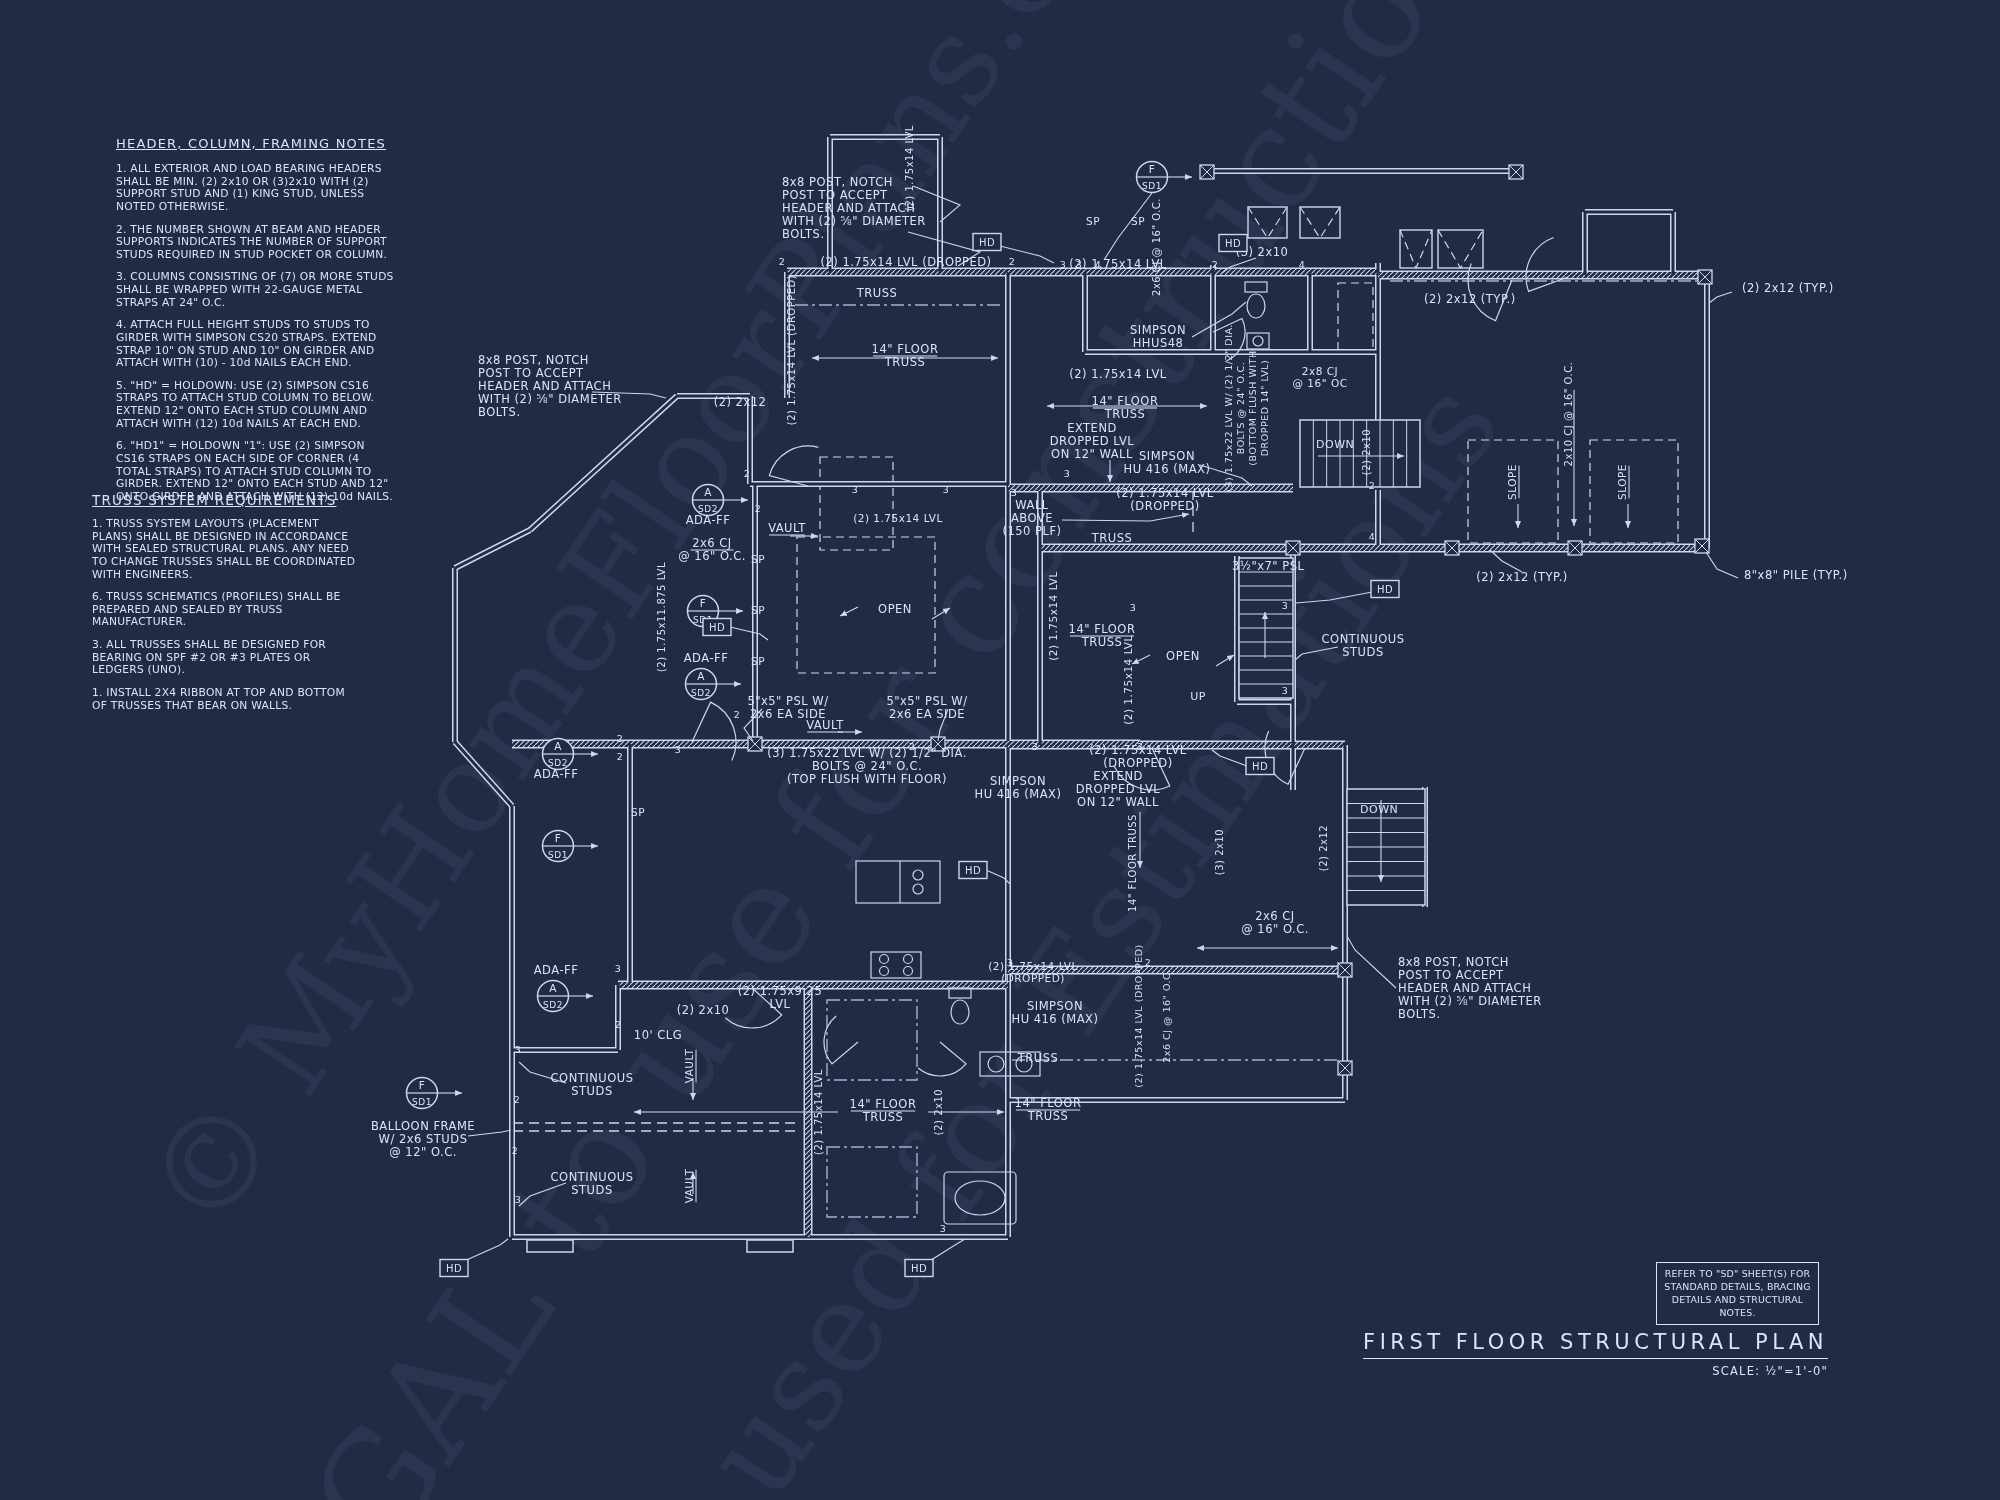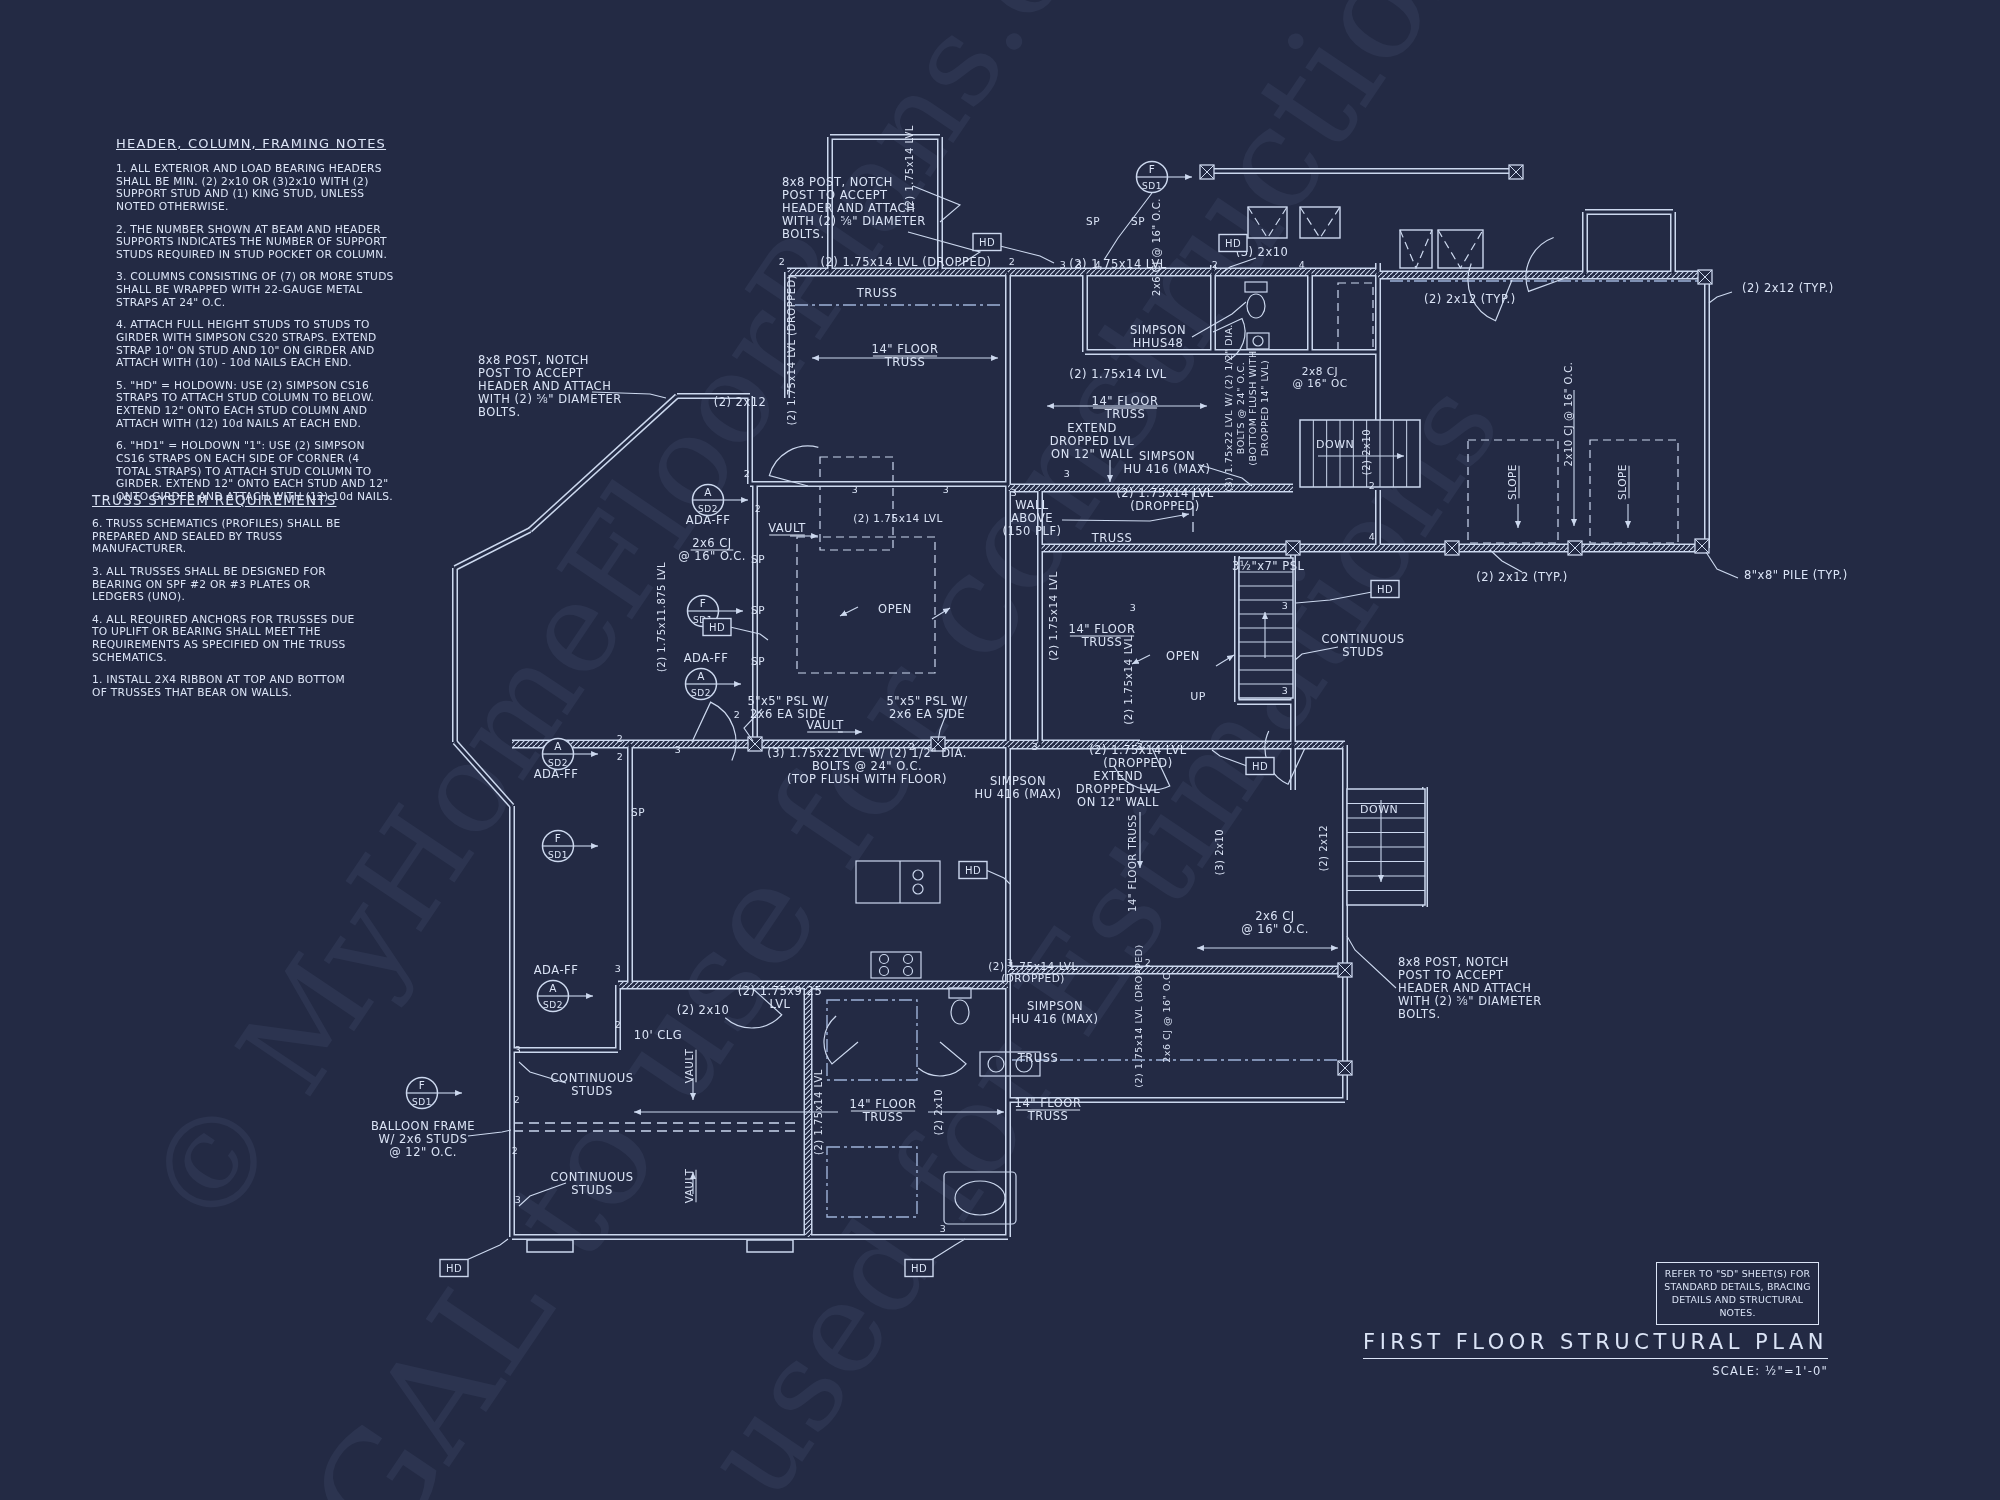--- a/index.html
+++ b/index.html
@@ -536,23 +536,23 @@
     <p>1. ALL EXTERIOR AND LOAD BEARING HEADERS SHALL BE MIN. (2) 2x10 OR (3)2x10 WITH (2) SUPPORT STUD AND (1) KING STUD, UNLESS NOTED OTHERWISE.</p>
     <p>2. THE NUMBER SHOWN AT BEAM AND HEADER SUPPORTS INDICATES THE NUMBER OF SUPPORT STUDS REQUIRED IN STUD POCKET OR COLUMN.</p>
     <p>3. COLUMNS CONSISTING OF (7) OR MORE STUDS SHALL BE WRAPPED WITH 22-GAUGE METAL STRAPS AT 24" O.C.</p>
     <p>4. ATTACH FULL HEIGHT STUDS TO STUDS TO GIRDER WITH SIMPSON CS20 STRAPS. EXTEND STRAP 10" ON STUD AND 10" ON GIRDER AND ATTACH WITH (10) - 10d NAILS EACH END.</p>
     <p>5. "HD" = HOLDOWN: USE (2) SIMPSON CS16 STRAPS TO ATTACH STUD COLUMN TO BELOW. EXTEND 12" ONTO EACH STUD COLUMN AND ATTACH WITH (12) 10d NAILS AT EACH END.</p>
     <p>6. "HD1" = HOLDOWN "1": USE (2) SIMPSON CS16 STRAPS ON EACH SIDE OF CORNER (4 TOTAL STRAPS) TO ATTACH STUD COLUMN TO GIRDER. EXTEND 12" ONTO EACH STUD AND 12" ONTO GIRDER AND ATTACH WITH (12) 10d NAILS.</p>
   </section>
 
   <section class="notes notes-b">
     <h2>TRUSS SYSTEM REQUIREMENTS</h2>
+    <p>1. TRUSS SYSTEM LAYOUTS (PLACEMENT PLANS) SHALL BE DESIGNED IN ACCORDANCE WITH SEALED STRUCTURAL PLANS. ANY NEED TO CHANGE TRUSSES SHALL BE COORDINATED WITH  ENGINEERS.</p>
     <p>6. TRUSS SCHEMATICS (PROFILES) SHALL BE PREPARED AND SEALED BY TRUSS MANUFACTURER.</p>
     <p>3. ALL TRUSSES SHALL BE DESIGNED FOR BEARING ON SPF #2 OR #3 PLATES OR LEDGERS (UNO).</p>
-    <p>4. ALL REQUIRED ANCHORS FOR TRUSSES DUE TO UPLIFT OR BEARING SHALL MEET THE REQUIREMENTS AS SPECIFIED ON THE TRUSS SCHEMATICS.</p>
     <p>1. INSTALL 2X4 RIBBON AT TOP AND BOTTOM OF TRUSSES THAT BEAR ON WALLS.</p>
   </section>
 
   <div class="refbox">REFER TO "SD"  SHEET(S) FOR STANDARD DETAILS, BRACING DETAILS AND STRUCTURAL NOTES.</div>
 
   <div class="titleblock">
     <div class="sheettitle">FIRST FLOOR STRUCTURAL PLAN</div>
     <div class="sheetscale">SCALE: ½"=1'-0"</div>
   </div>
 </div>

